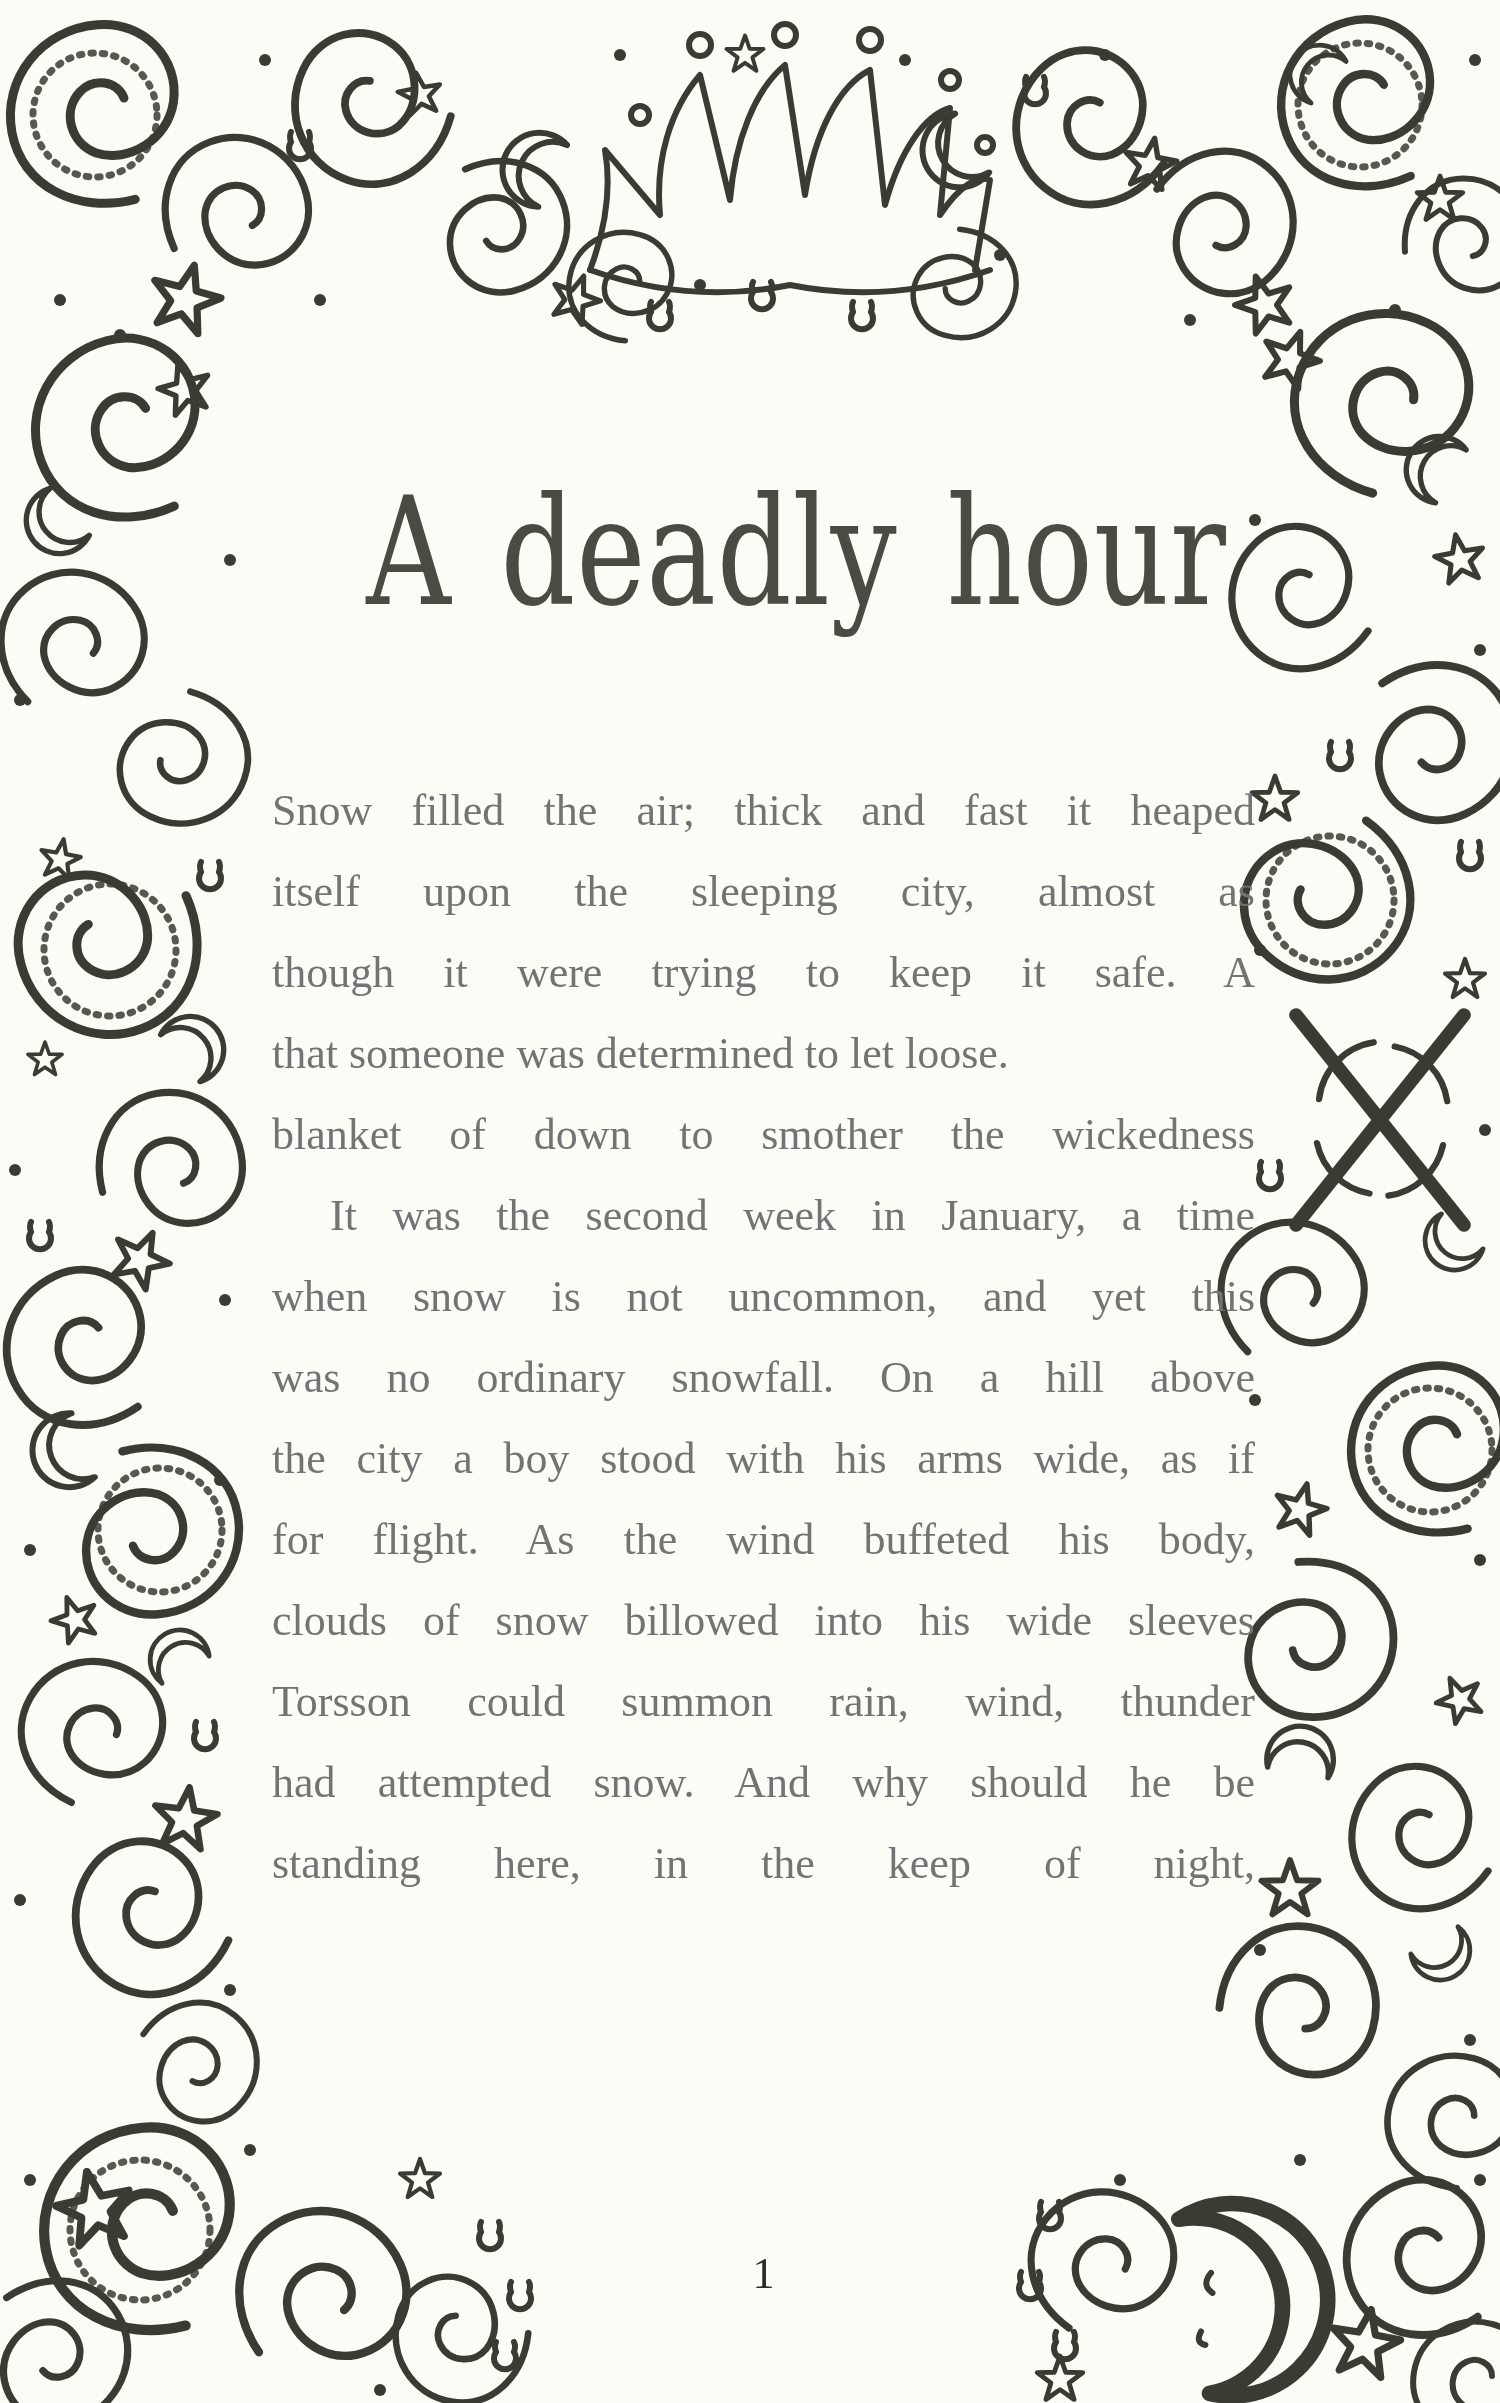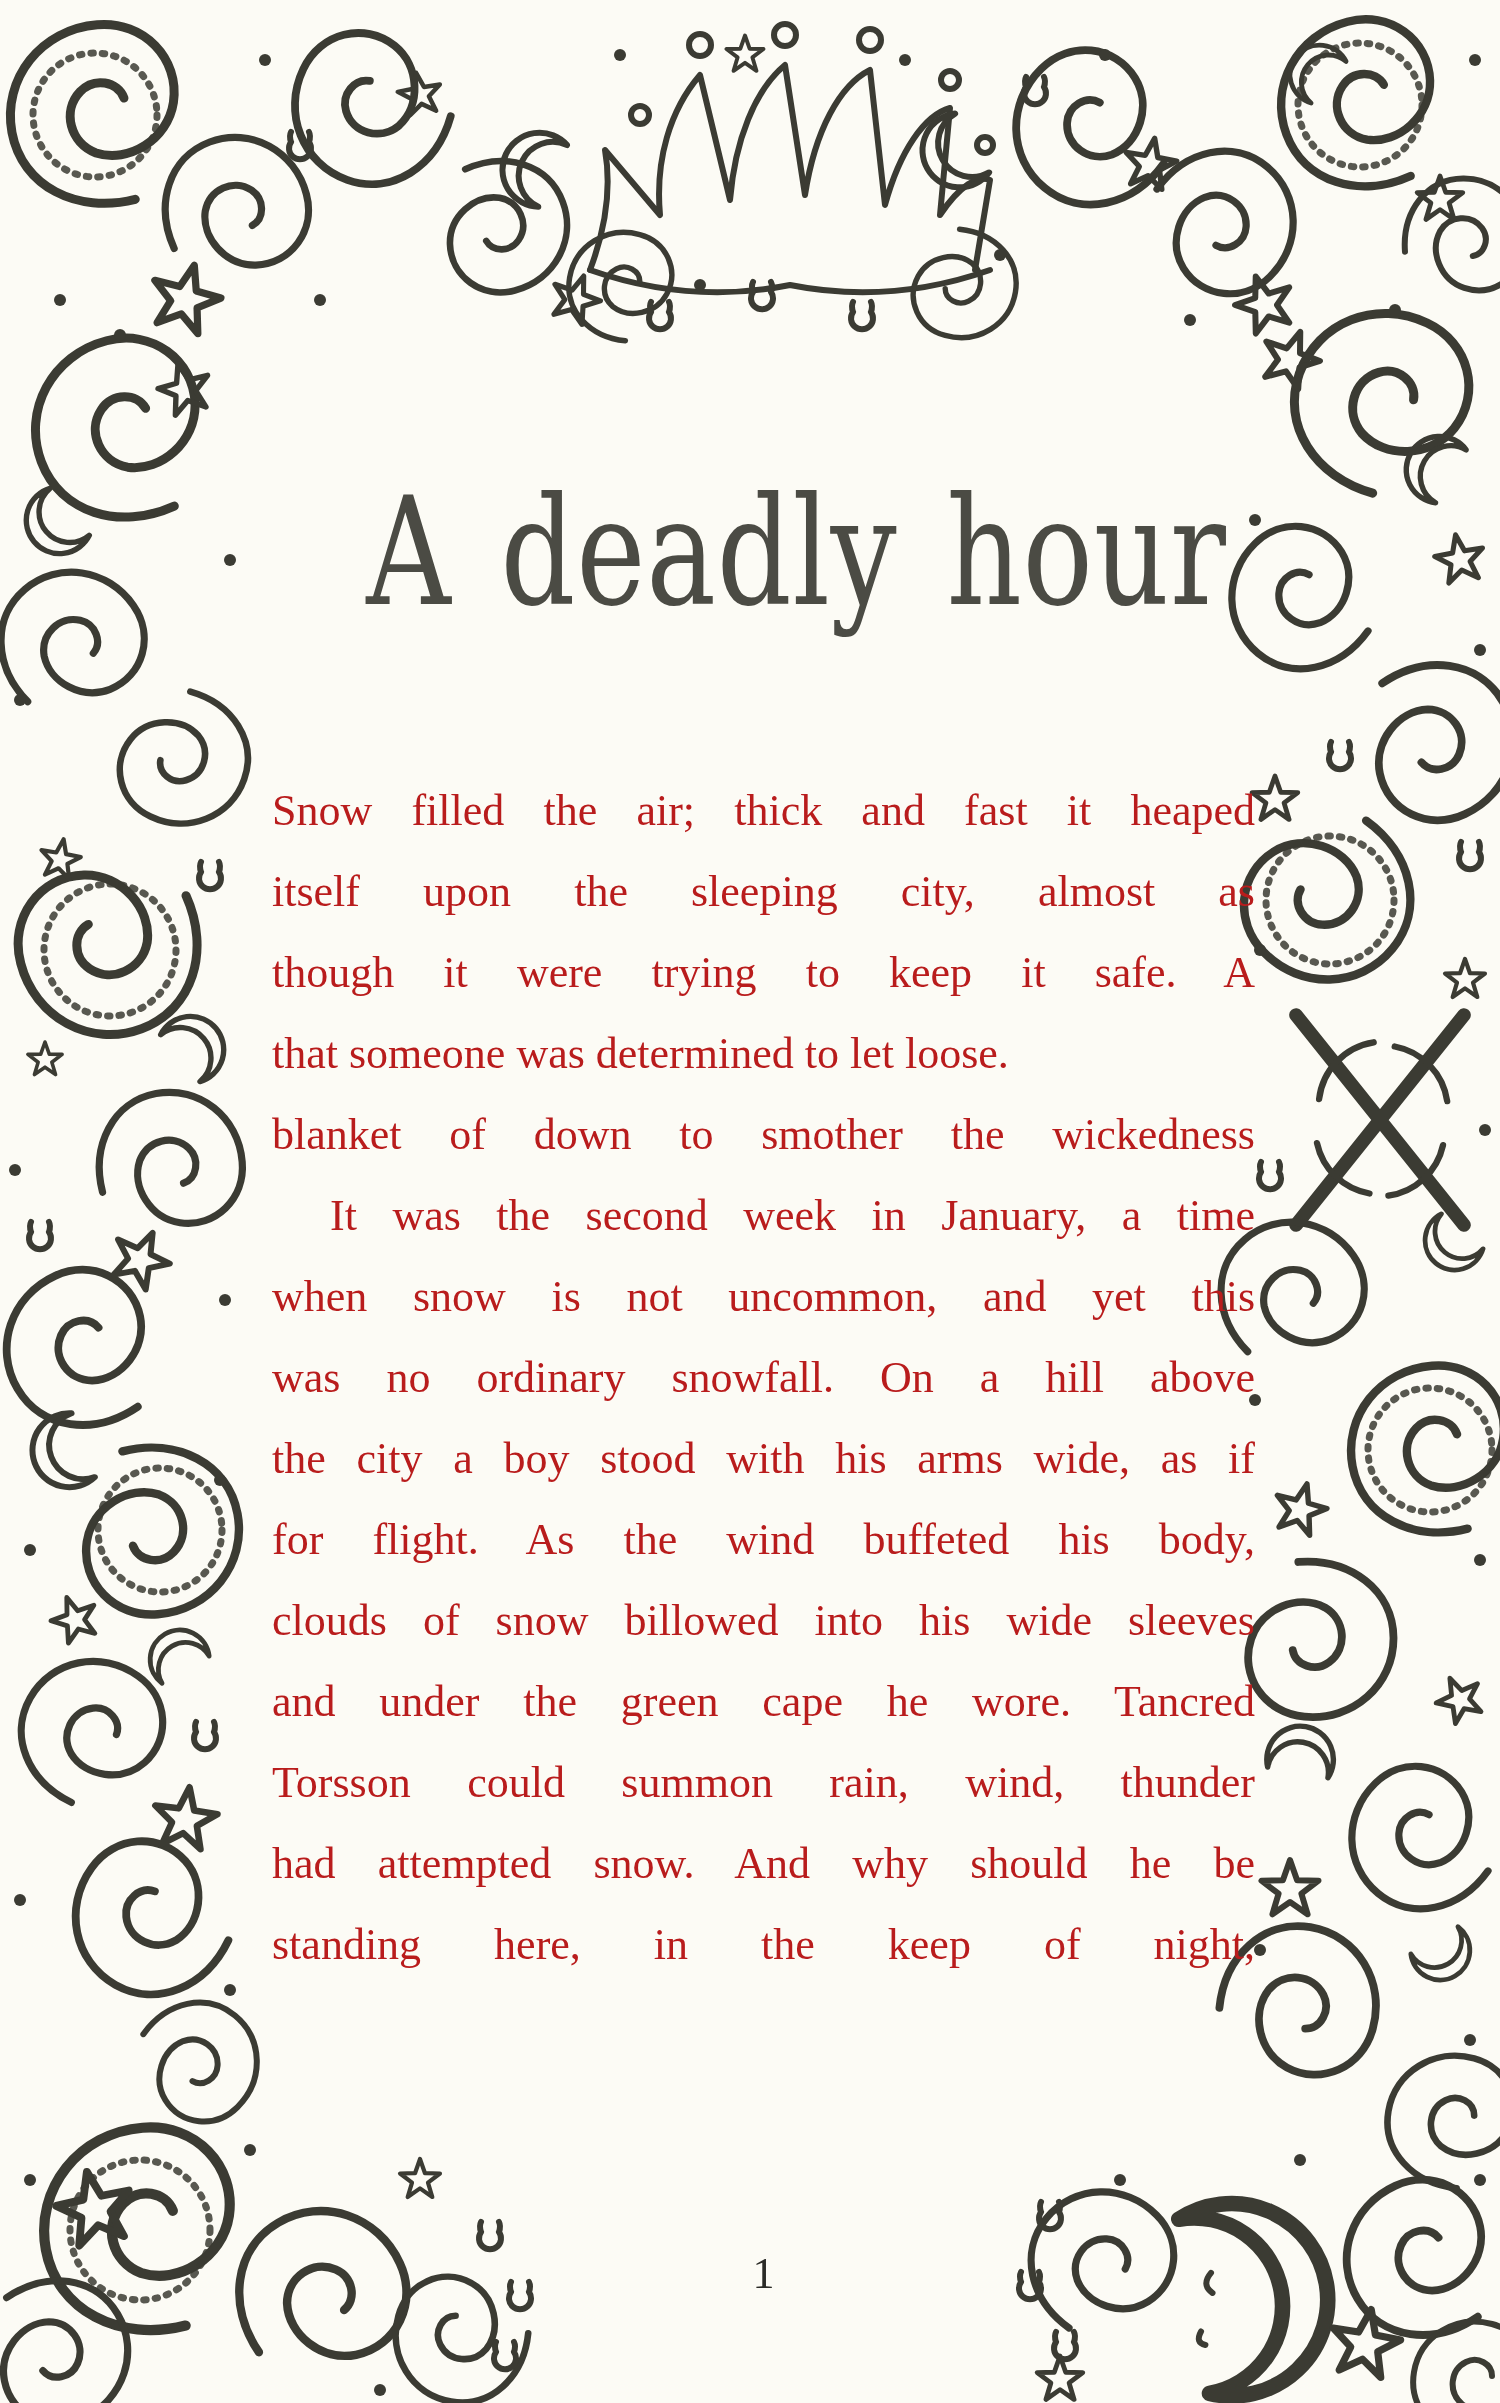--- a/index.html
+++ b/index.html
@@ -17,21 +17,21 @@
   .title{
     position:absolute;top:472px;left:258px;width:985px;margin:0;
     text-align:center;white-space:nowrap;
     font-family:"DejaVu Serif", serif;font-weight:normal;
     font-size:150px;line-height:160px;color:#4b4b44;
     transform:scaleX(.78);transform-origin:50% 50%;
     letter-spacing:1px;word-spacing:14px;
   }
   .text-block{
     position:absolute;top:770px;left:272px;width:983px;
-    font-size:44px;line-height:81px;color:#b91c1c;
+    font-size:44px;line-height:81px;color:#737373;
   }
   .line{margin:0;text-align:justify;text-align-last:justify;}
   .line.end{text-align-last:left;}
   .line.indent{text-indent:58px;}
   .pagenum{
     position:absolute;top:2248px;left:272px;width:983px;
     text-align:center;font-size:44px;color:#2b2b27;
   }
 </style>
 </head>
@@ -235,21 +235,20 @@
     <p class="line j">itself upon the sleeping city, almost as</p>
     <p class="line j">though it were trying to keep it safe. A</p>
     <p class="line end">that someone was determined to let loose.</p>
     <p class="line j">blanket of down to smother the wickedness</p>
     <p class="line j indent">It was the second week in January, a time</p>
     <p class="line j">when snow is not uncommon, and yet this</p>
     <p class="line j">was no ordinary snowfall. On a hill above</p>
     <p class="line j">the city a boy stood with his arms wide, as if</p>
     <p class="line j">for flight. As the wind buffeted his body,</p>
     <p class="line j">clouds of snow billowed into his wide sleeves</p>
-    <p class="line j">and under the green cape he wore. Tancred</p>
     <p class="line j">Torsson could summon rain, wind, thunder</p>
     <p class="line j">had attempted snow. And why should he be</p>
     <p class="line j">standing here, in the keep of night,</p>
   </div>
 
   <div class="pagenum">1</div>
 
 </div>
 
 </body></html>

